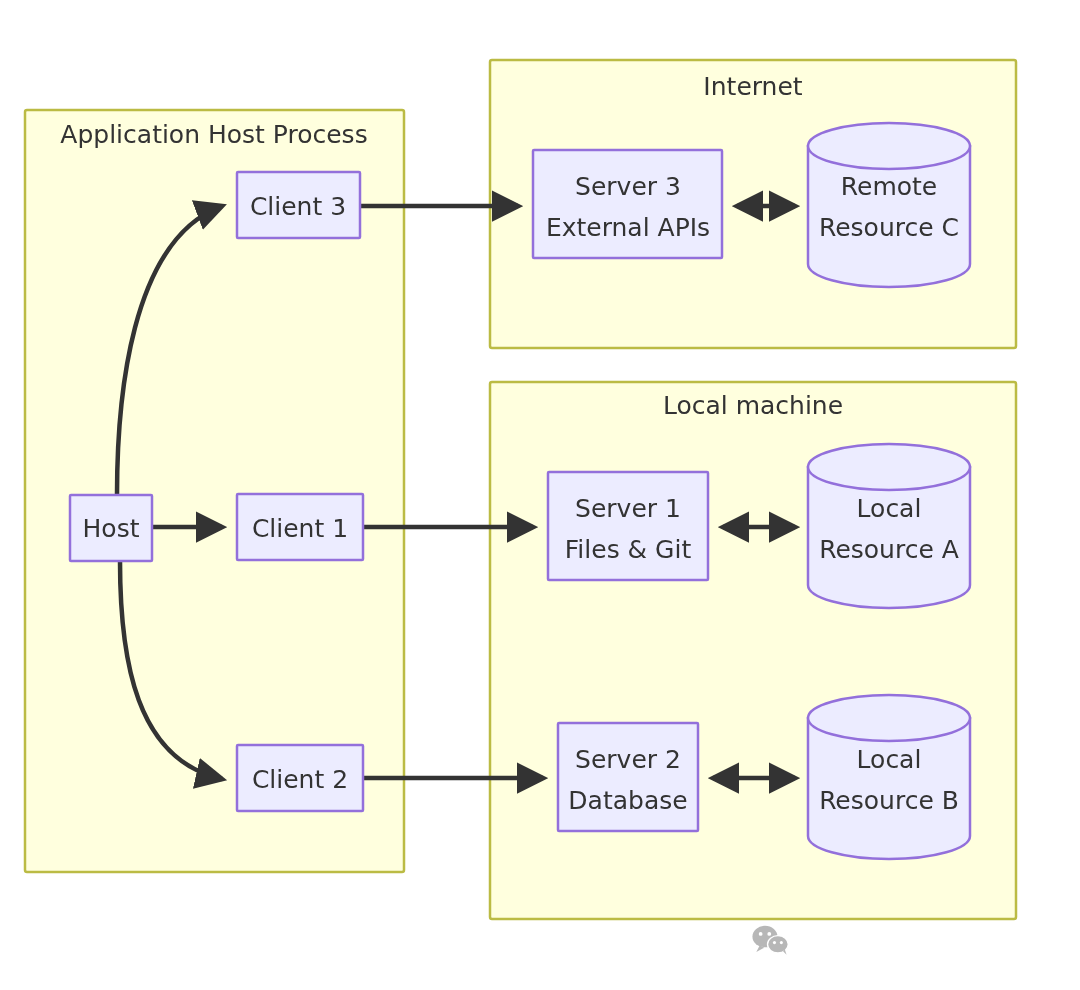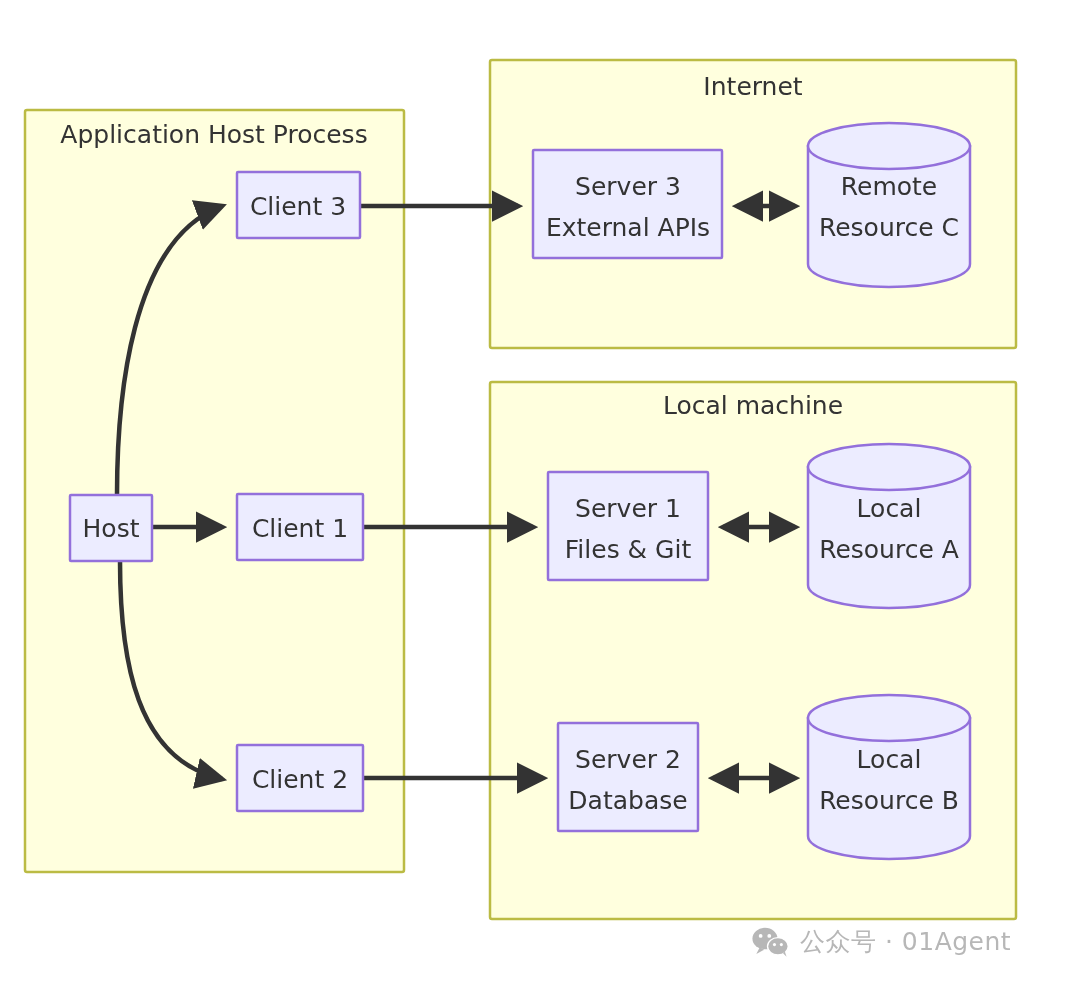--- a/index.html
+++ b/index.html
@@ -145,14 +145,13 @@
   <svg class="wm-icon" viewBox="0 0 44 34">
     <ellipse cx="15" cy="13" rx="14.5" ry="12.5" fill="#b7b7b7"></ellipse>
     <path d="M 9 23 L 5 31 L 14 26 Z" fill="#b7b7b7"></path>
     <circle cx="10" cy="10" r="2.2" fill="#ffffff"></circle>
     <circle cx="20" cy="10" r="2.2" fill="#ffffff"></circle>
     <ellipse cx="30" cy="22" rx="12" ry="10" fill="#b7b7b7" stroke="#ffffff" stroke-width="1.6"></ellipse>
     <path d="M 36 30 L 40 34 L 38 28 Z" fill="#b7b7b7"></path>
     <circle cx="26" cy="20" r="1.8" fill="#ffffff"></circle>
     <circle cx="34" cy="20" r="1.8" fill="#ffffff"></circle>
   </svg>
-  <span class="wm-text">公众号 · 01Agent</span>
 </div>
 
 </body></html>

